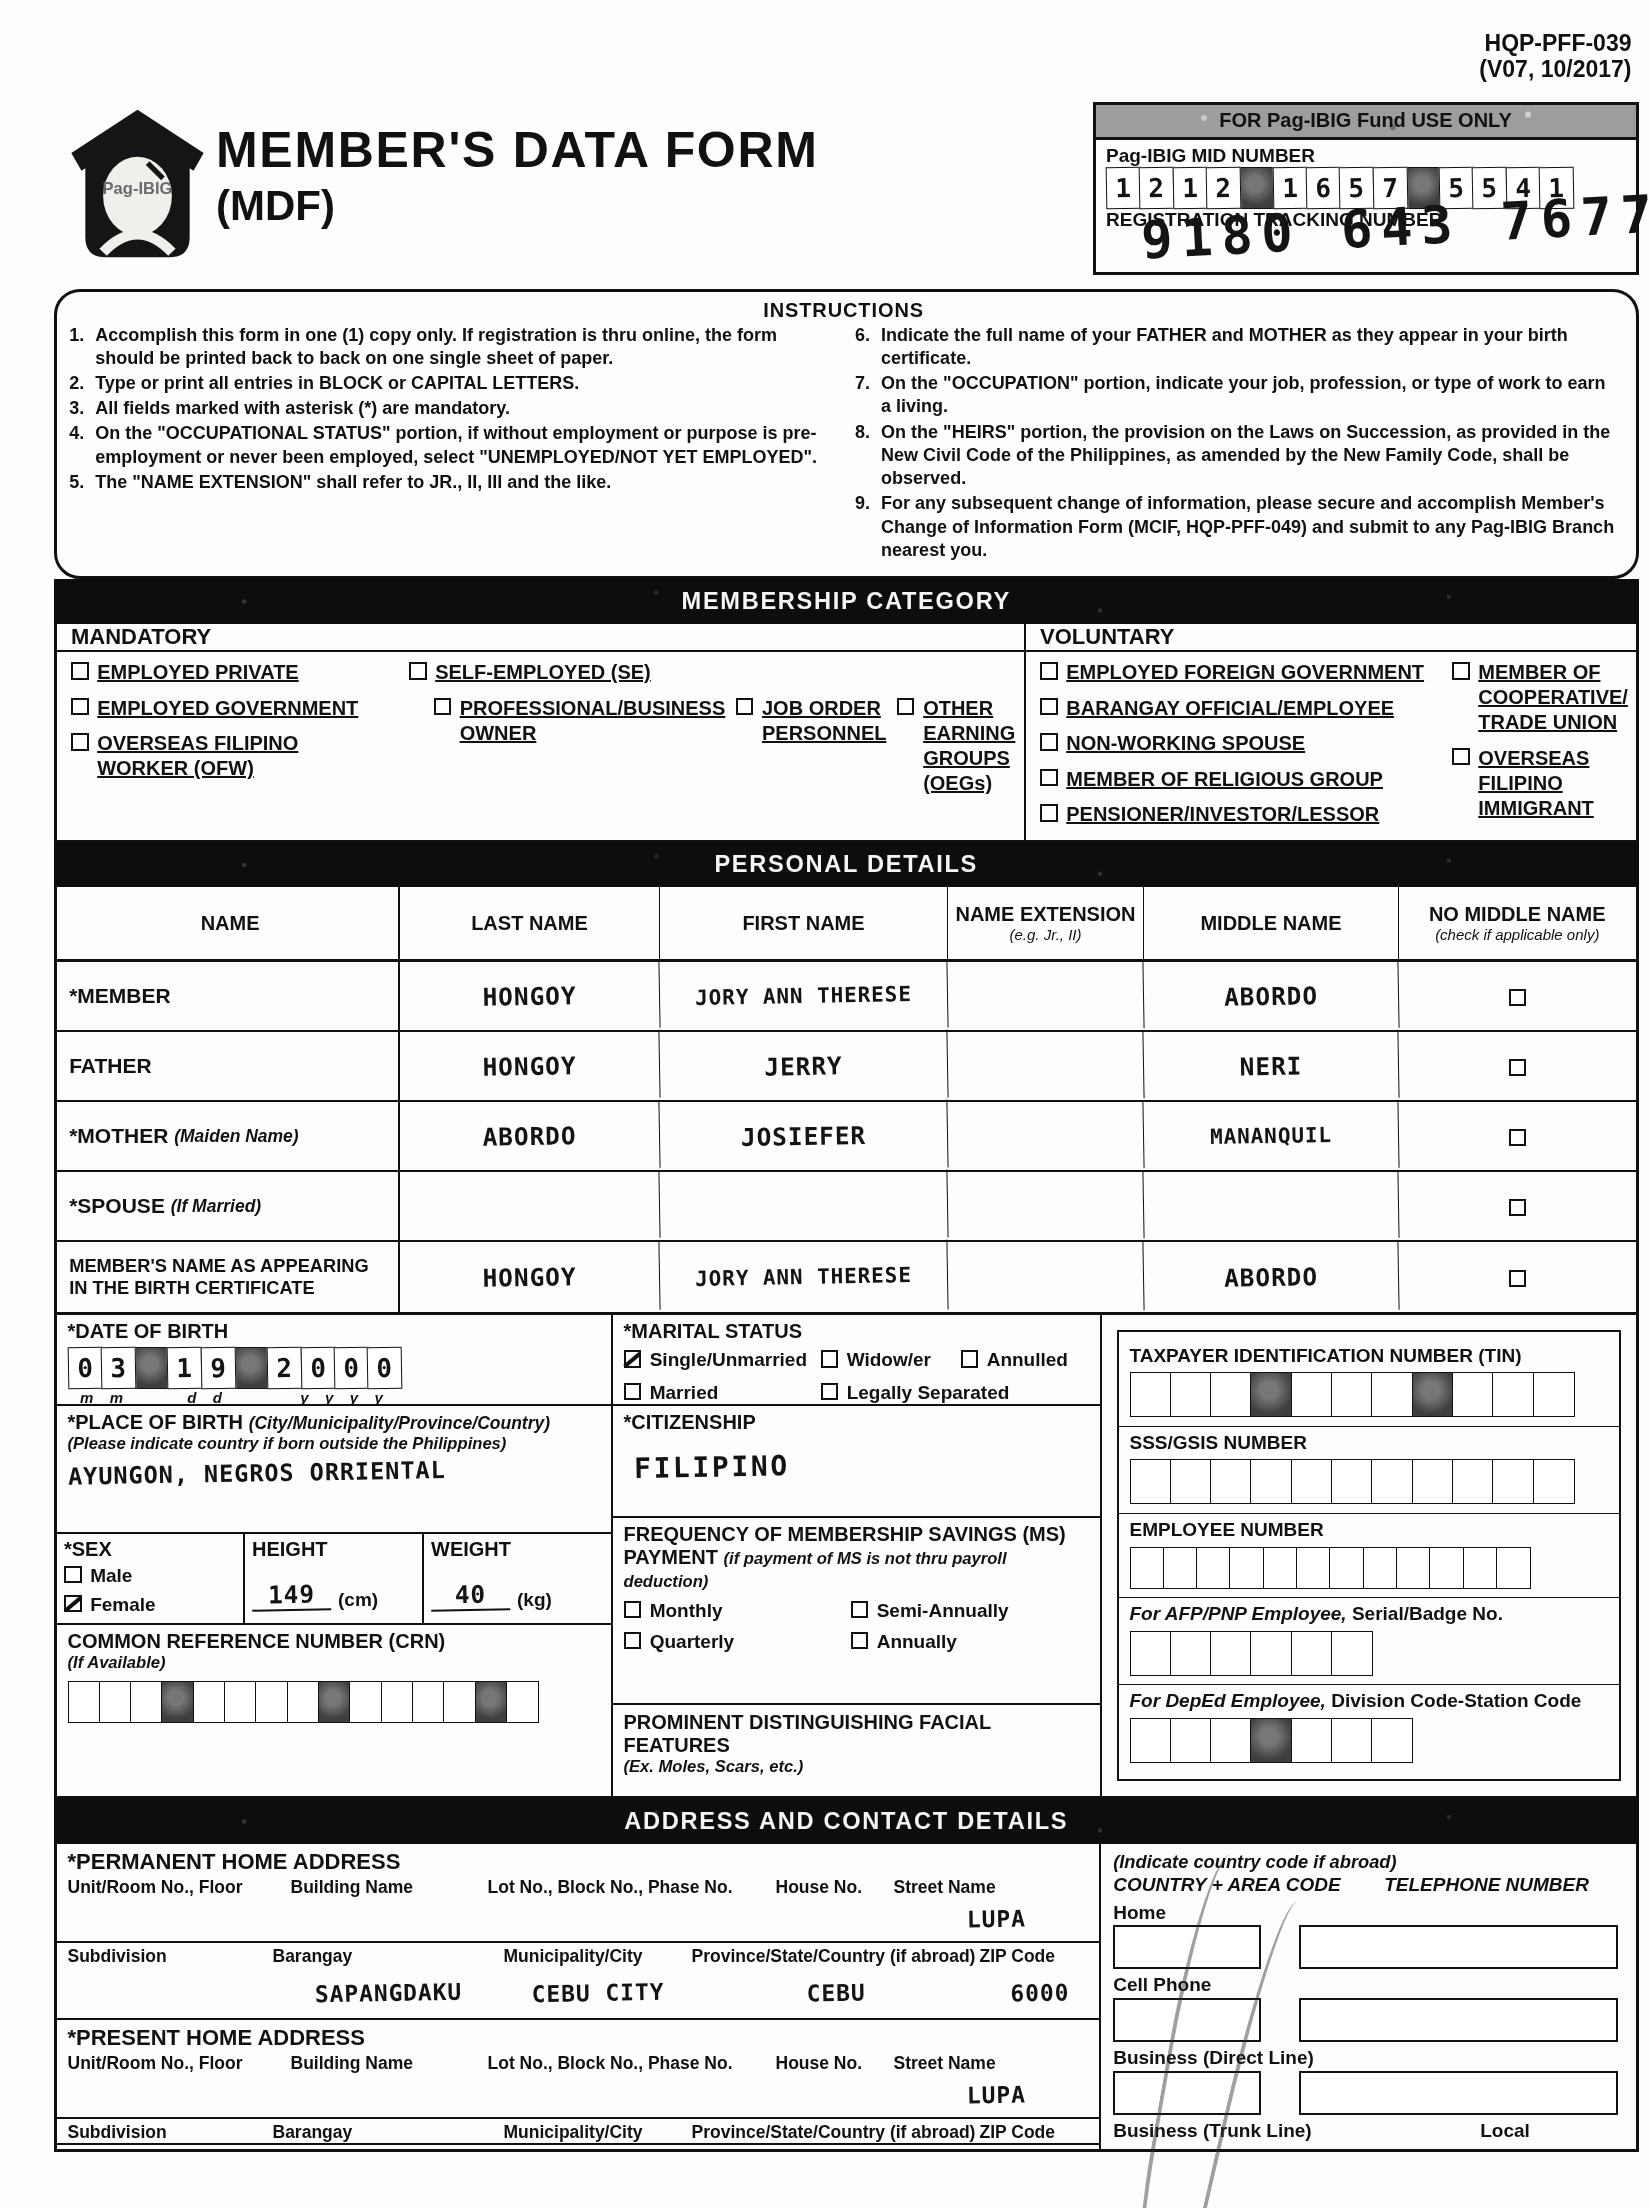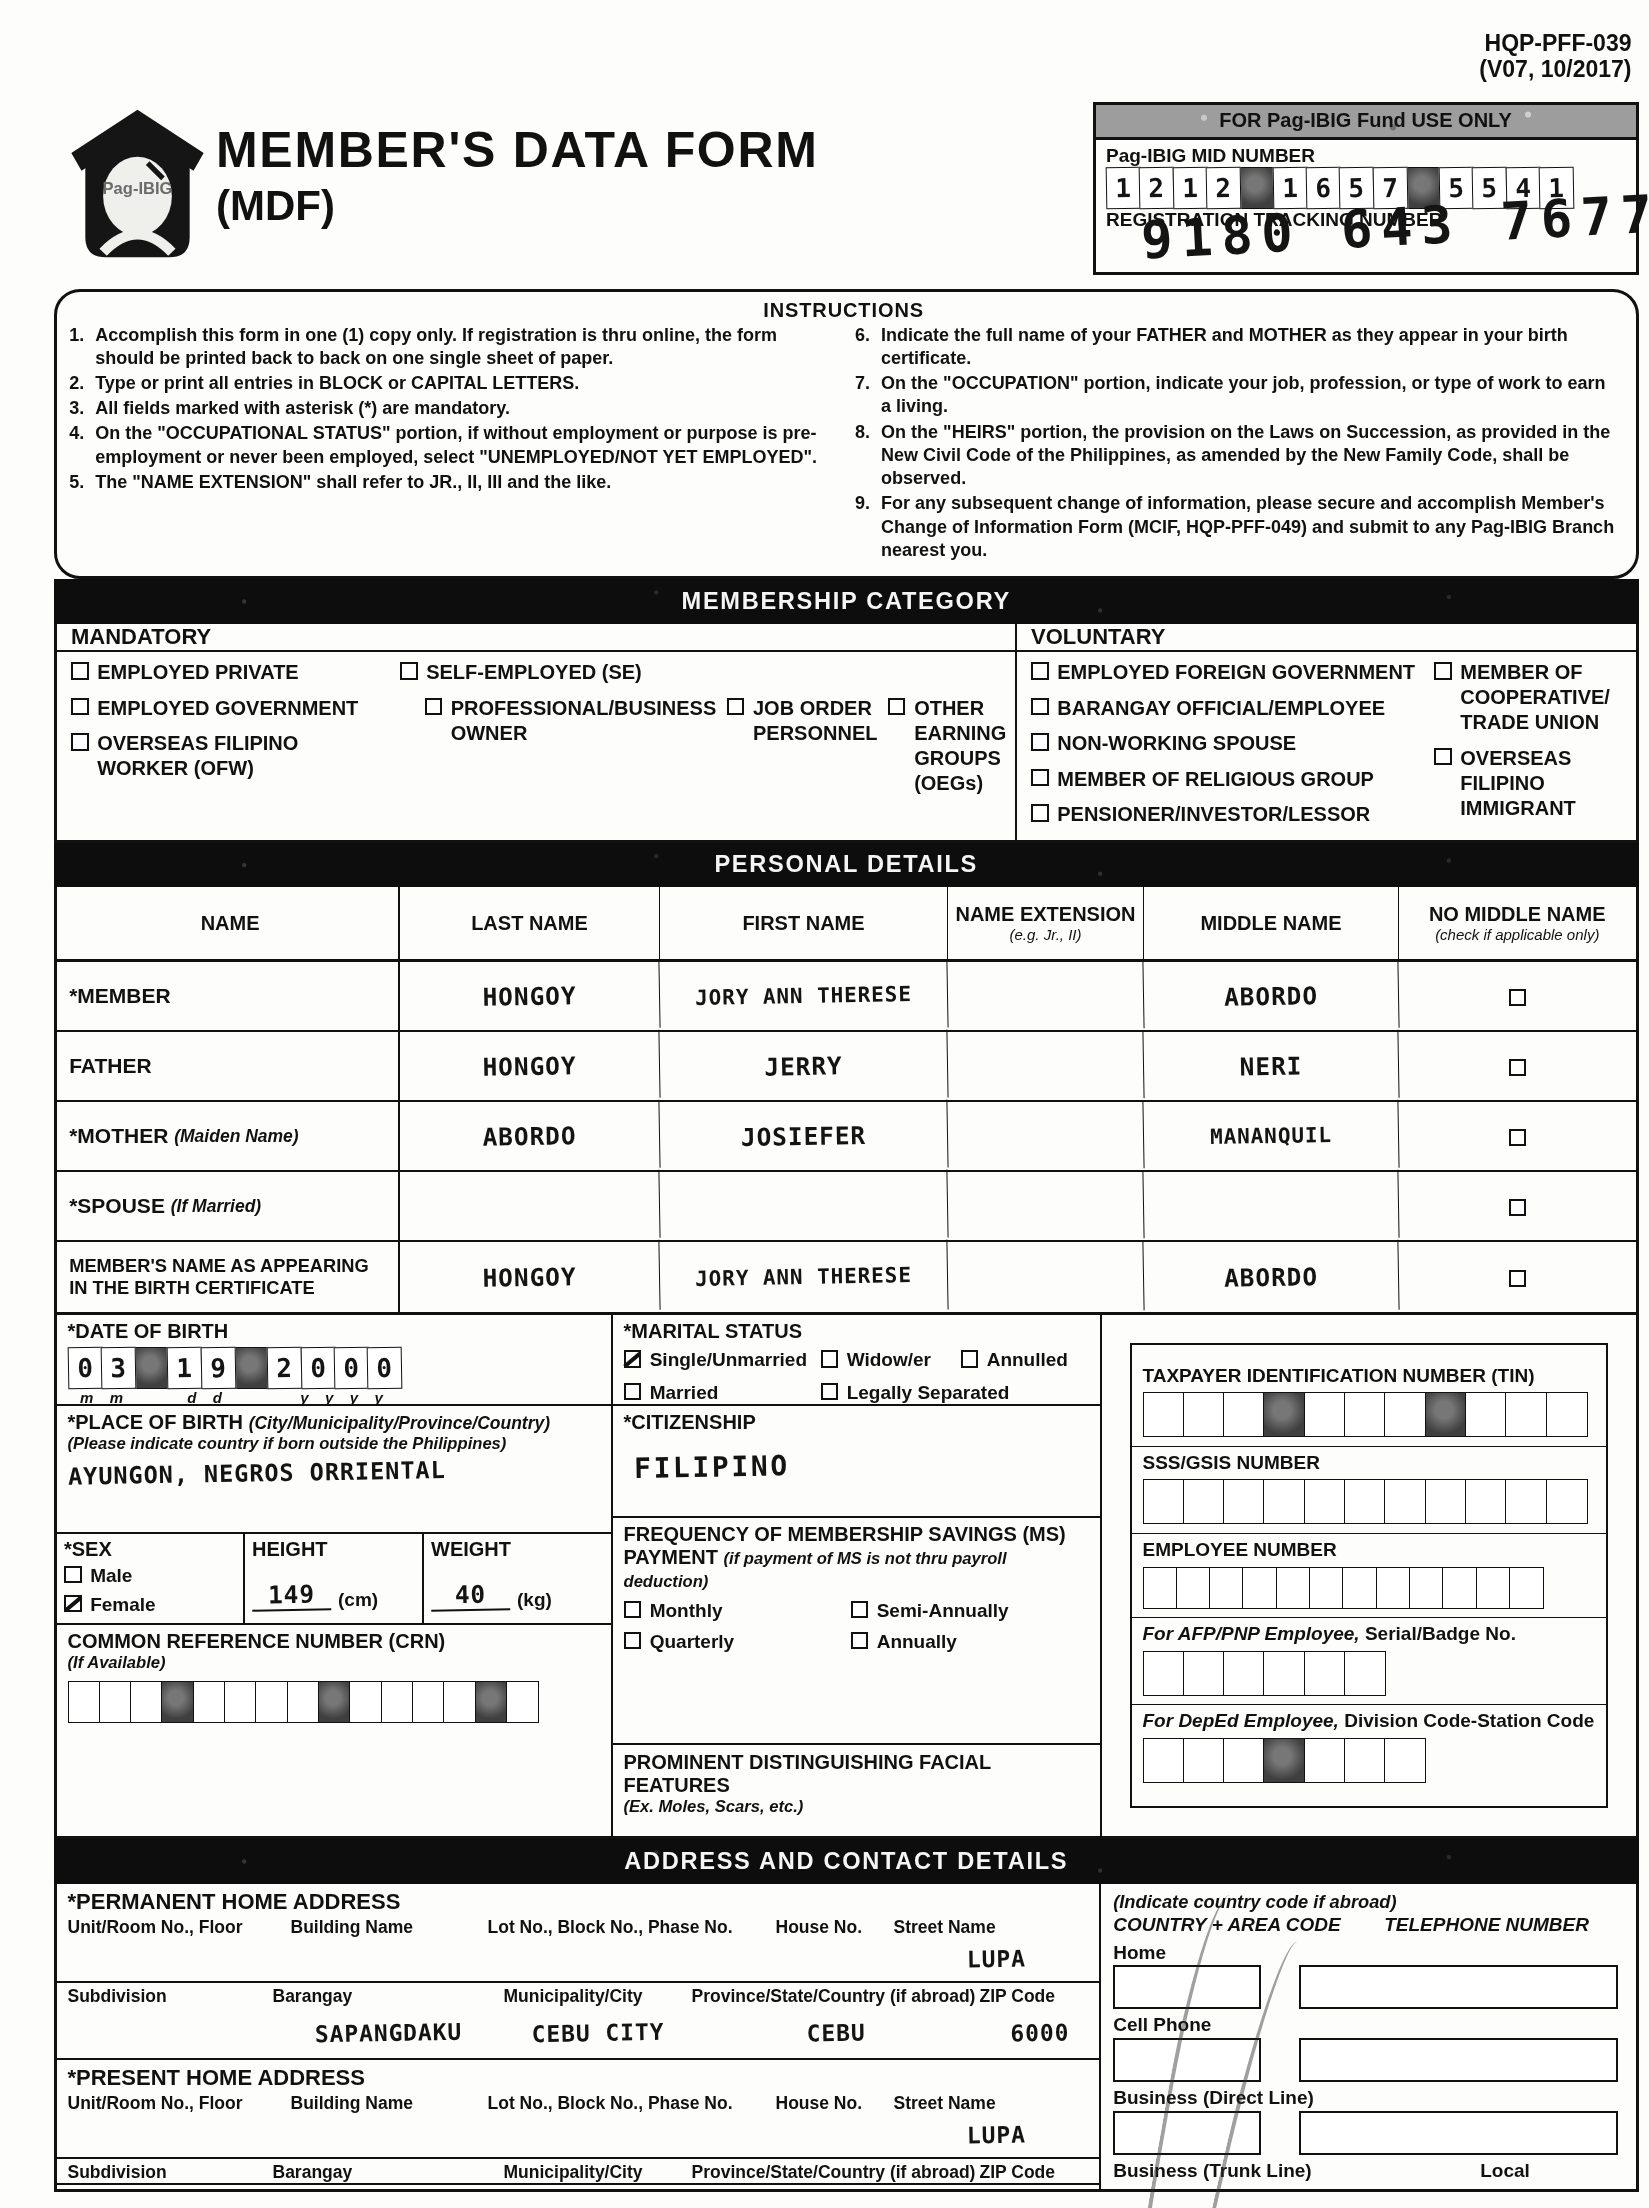--- a/index.html
+++ b/index.html
@@ -54,21 +54,21 @@
   .occ-label { font-size:23px; font-weight:700; flex:0 0 367px; }
   .occ-opt1 { flex:0 0 402px; }
   .occ-opt1 .olabel, .occ-opt2 .olabel { font-size:21px; font-weight:600; }
 
   
   .mem-box { border:3.5px solid #111; border-top:none; display:flex; }
   .mem-col { padding:0; }
   .mem-col.left { flex:0 0 762px; border-right:2.6px solid #111; }
   .mem-col.right { flex:1; }
   .mem-head { font-size:22px; font-weight:700; padding:0 14px; border-bottom:2.6px solid #111; }
-  .mem-body { display:flex; padding:8.7px 8.7px 12.2px 14px; gap:1px; }
+  .mem-body { display:flex; padding:8.7px 8.7px 12.2px 14px; gap:10px;text-decoration:underline; }
   .mem-sub { display:flex; flex-direction:column; gap:10.5px; }
   .mem-sub.a1 { flex:0 0 328px; }
   .mem-sub.b1 { flex:0 0 402px; }
   .indent { margin-left:24.5px; display:flex; flex-direction:row; gap:10.5px; }
   .blank-line { display:block; margin:14px 0 0 26px; width:288px; border-bottom:2.6px solid #111; height:12.2px; }
 
   
   .ptable { border:3.5px solid #111; border-top:none; }
   .prow { display:grid; grid-template-columns:343px 260px 288px 196px 255px 1fr; border-bottom:2.6px solid #111; min-height:70px; }
   .prow:last-child { border-bottom:none; }
@@ -107,21 +107,21 @@
   .crn-cells { margin-top:8.7px; }
   .crn-cells .c { width:33px; height:42px; }
   .marital-opts { display:flex; flex-wrap:wrap; margin-top:5.2px; }
   .marital-opts .opt { font-size:19px; }
   .mo1 { flex:0 0 197px; } .mo2 { flex:0 0 140px; } .mo3 { flex:1; }
   .mo4 { flex:0 0 197px; margin-top:8.7px; } .mo5 { flex:1; margin-top:8.7px; }
   .cit-value { font-size:28px; margin:14px 0 0 10.5px; letter-spacing:2.6px; }
   .freq-opts { display:flex; flex-wrap:wrap; margin-top:7px; }
   .freq-opts .opt { font-size:19px; }
   .fo1 { flex:0 0 227px; } .fo2 { flex:1; } .fo3 { flex:0 0 227px; margin-top:7px; } .fo4 { flex:1; margin-top:7px; }
-  .gov-box { border:2.6px solid #111; margin:28px; padding:15px 0; flex:1; }
+  .gov-box { border:2.6px solid #111; margin:15px; padding:8px 0; flex:1; }
   .gov-group { padding:5.2px 10.5px 8.7px 10.5px; border-bottom:1.7px solid #111; }
   .gov-group:last-child { border-bottom:none; }
   .gov-label { font-size:19px; font-weight:700; margin-bottom:5.2px; }
   .gov-label .it { font-weight:700; }
   .gov-cells .c { width:42px; height:45px; }
 
   
   .addr-section { display:flex; border:3.5px solid #111; border-top:none; }
   .addr-left { flex:0 0 1044px; border-right:2.6px solid #111; }
   .addr-right { flex:1; position:relative; padding:7px 12.2px; }

